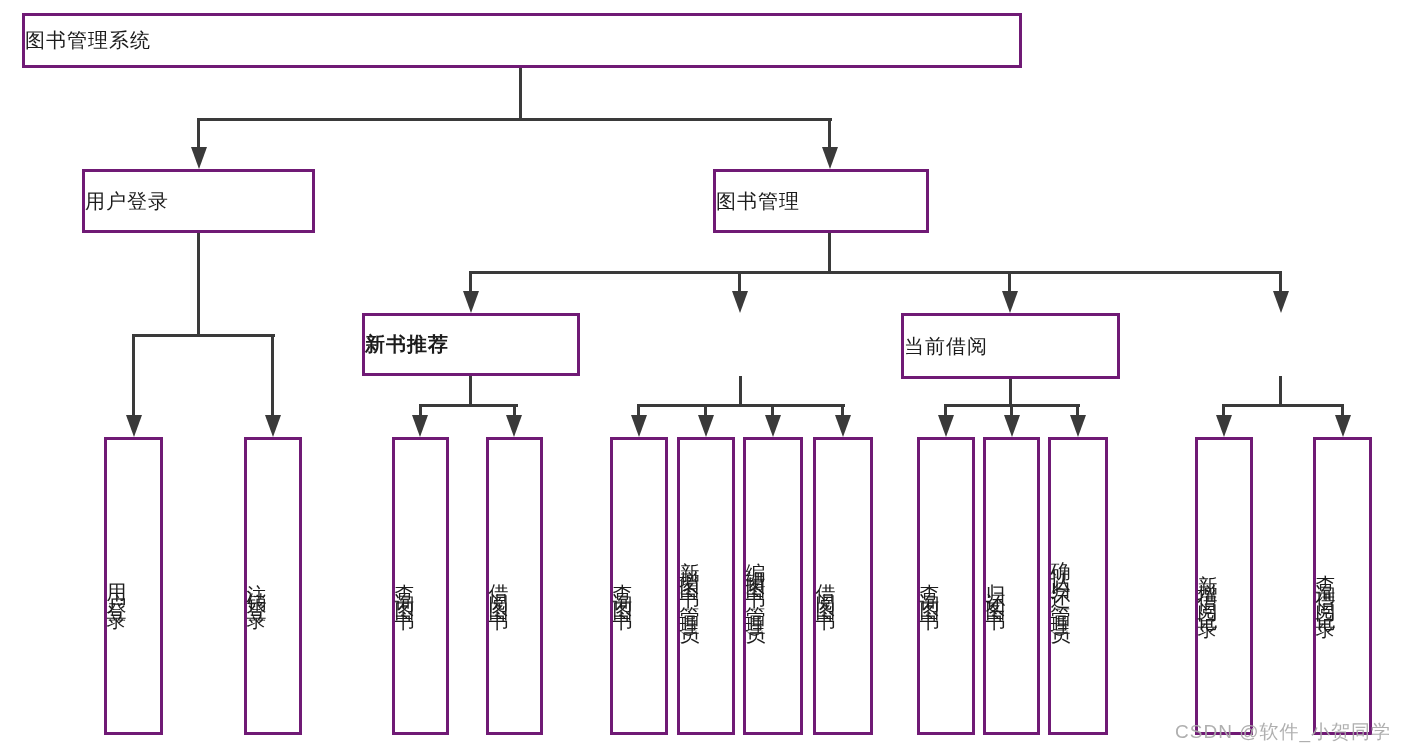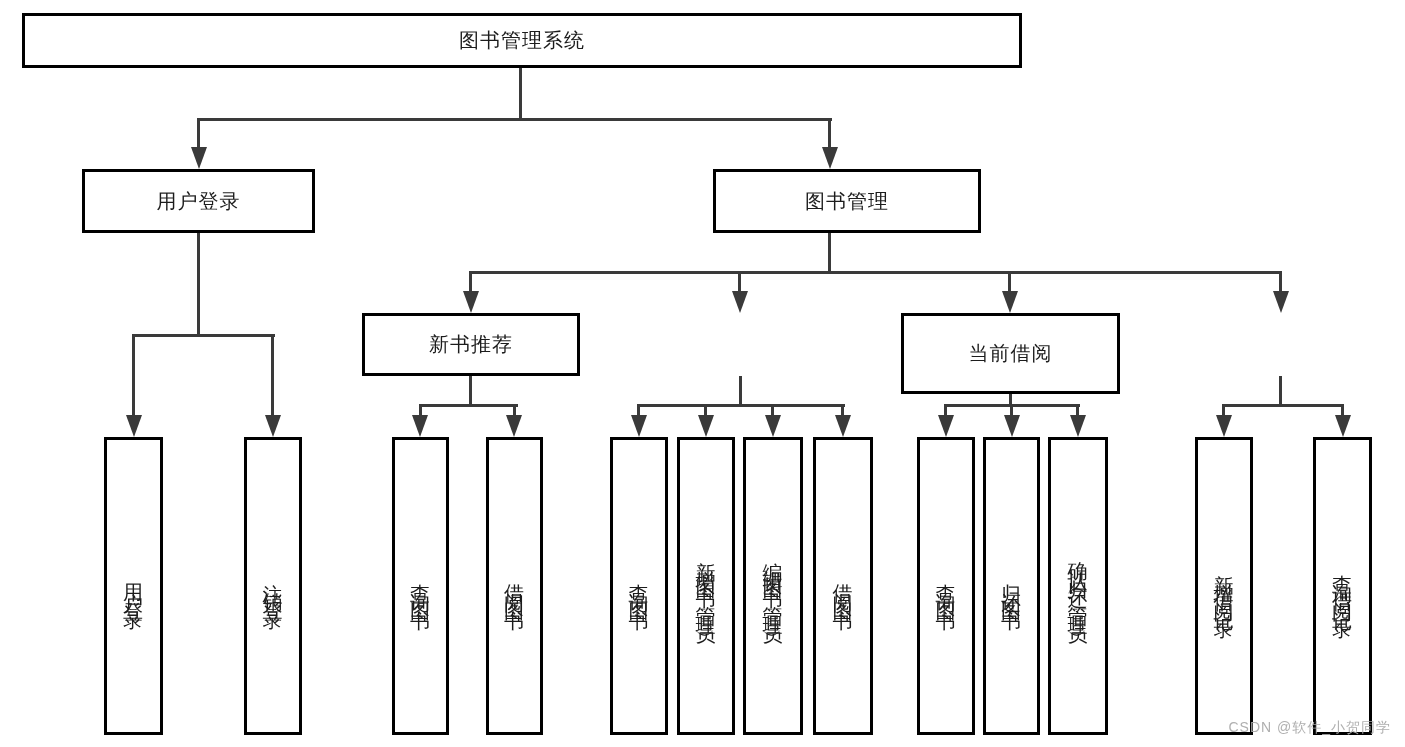--- a/index.html
+++ b/index.html
@@ -2,59 +2,59 @@
 <html><head>
 <meta charset="utf-8">
 <style>
   html,body { margin:0; padding:0; background:#ffffff; }
   .stage {
     position:relative; width:1405px; height:747px; background:#ffffff;
     font-family:"Liberation Sans", sans-serif; overflow:hidden;
     color:#1c1c1c;
   }
   .box {
-    position:absolute; background:#ffffff; border:3px solid #000000;
-    box-sizing:border-box; display:flex; align-items:center; justify-content:center;
+    position:absolute; background:#ffffff; border:3px solid #701a75;
+    box-sizing:border-box; display:flex; align-items:center; justify-content:flex-start;
     font-size:20px; letter-spacing:1px; color:#1c1c1c; z-index:2;
   }
   .vlabel {
     writing-mode:vertical-rl; text-orientation:mixed;
     letter-spacing:9px; line-height:1; font-size:20px;
   }
   .hline, .vline { position:absolute; background:#3a3a3a; z-index:1; }
   .arrow {
     position:absolute; width:0; height:0; z-index:1;
     border-left:8px solid transparent; border-right:8px solid transparent;
     border-top:22px solid #3a3a3a;
   }
   .watermark {
-    position:absolute; z-index:5; font-size:14px; letter-spacing:1px;
+    position:absolute; z-index:5; font-size:19px; letter-spacing:1px;
     color:rgba(171,171,171,0.95); white-space:nowrap;
   }
 </style>
 </head>
 <body>
 
 <div class="stage">
 
   <div class="box" style="left:22px; top:13px; width:1000px; height:55px;">
     <span>图书管理系统</span>
   </div>
 
   <div class="box" style="left:82px; top:169px; width:233px; height:64px;">
     <span>用户登录</span>
   </div>
-  <div class="box" style="left:713px; top:169px; width:268px; height:64px;">
+  <div class="box" style="left:713px; top:169px; width:216px; height:64px;">
     <span>图书管理</span>
   </div>
 
-  <div class="box" style="left:362px; top:313px; width:218px; height:63px;">
+  <div class="box" style="left:362px; top:313px; width:218px; height:63px;font-weight:bold;">
     <span>新书推荐</span>
   </div>
-  <div class="box" style="left:901px; top:313px; width:219px; height:81px;">
+  <div class="box" style="left:901px; top:313px; width:219px; height:66px;">
     <span>当前借阅</span>
   </div>
 
   <div class="box" style="left:104px; top:437px; width:59px; height:298px;">
     <span class="vlabel">用户登录</span>
   </div>
   <div class="box" style="left:244px; top:437px; width:58px; height:298px;">
     <span class="vlabel">注销登录</span>
   </div>
   <div class="box" style="left:392px; top:437px; width:57px; height:298px;">

